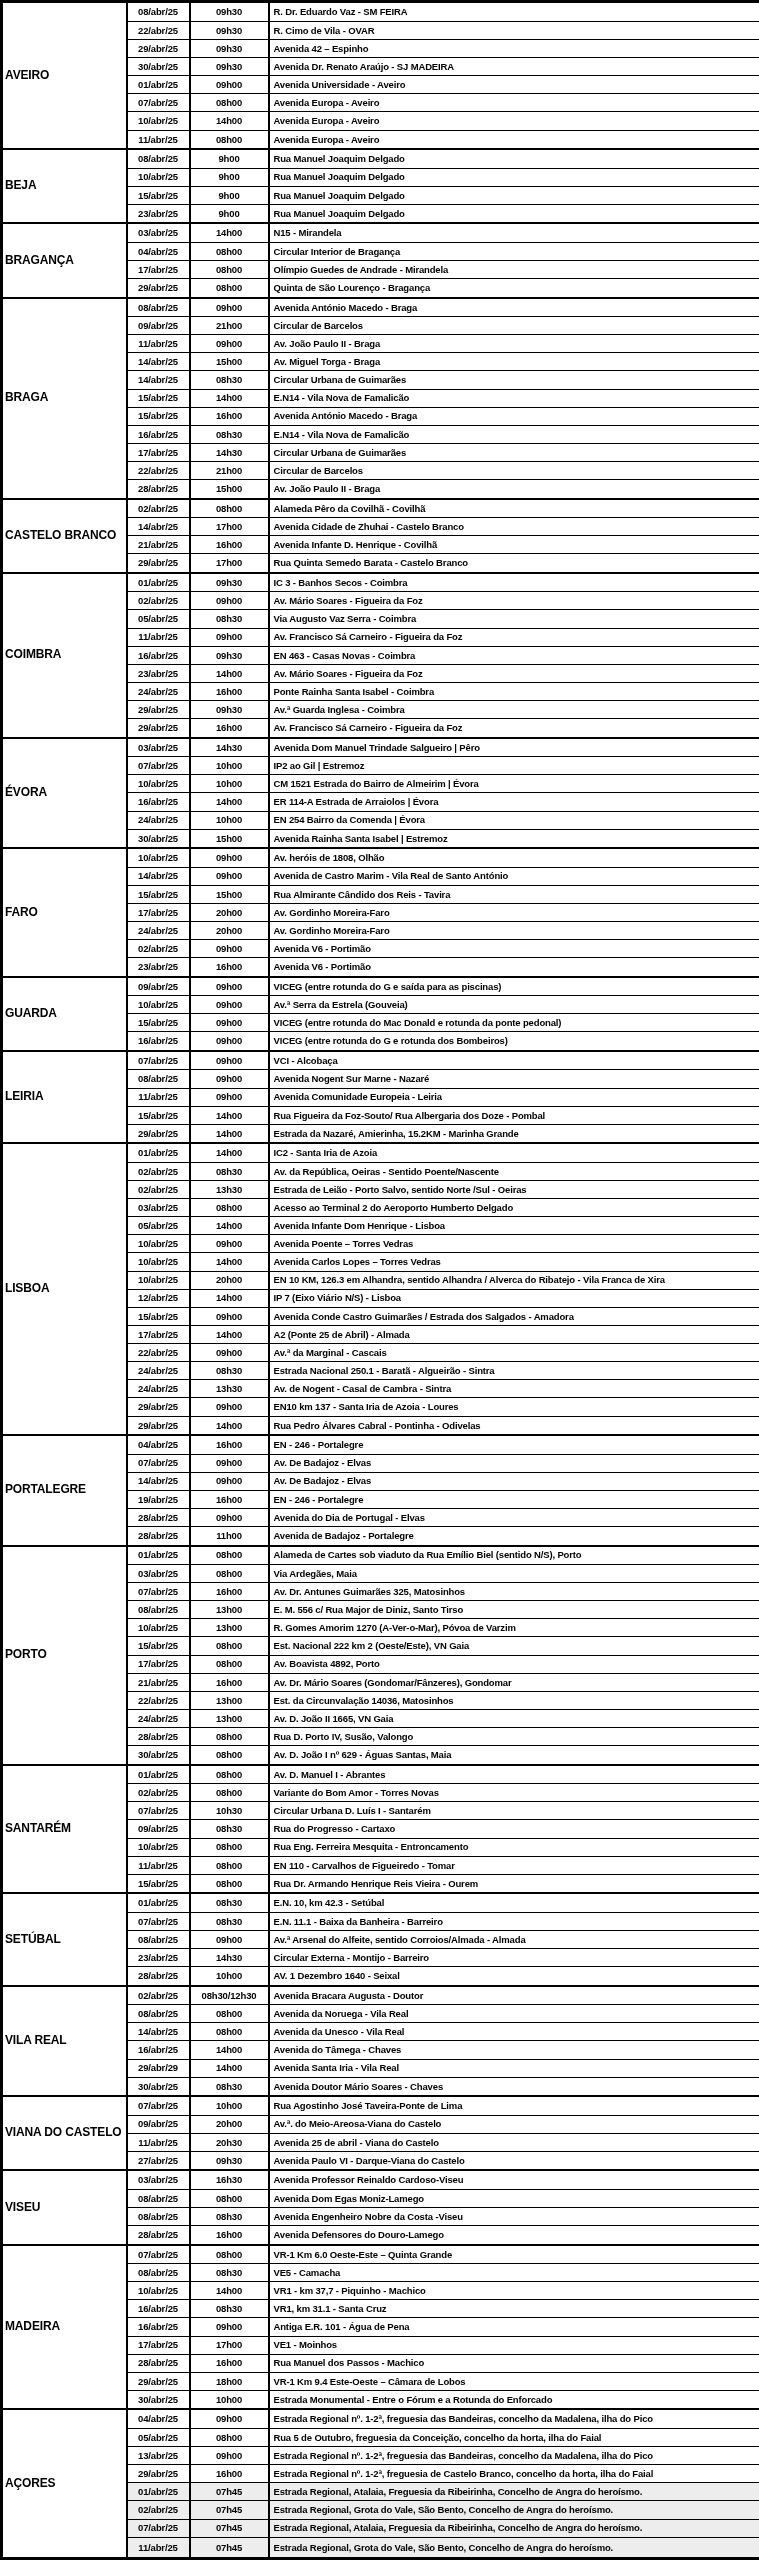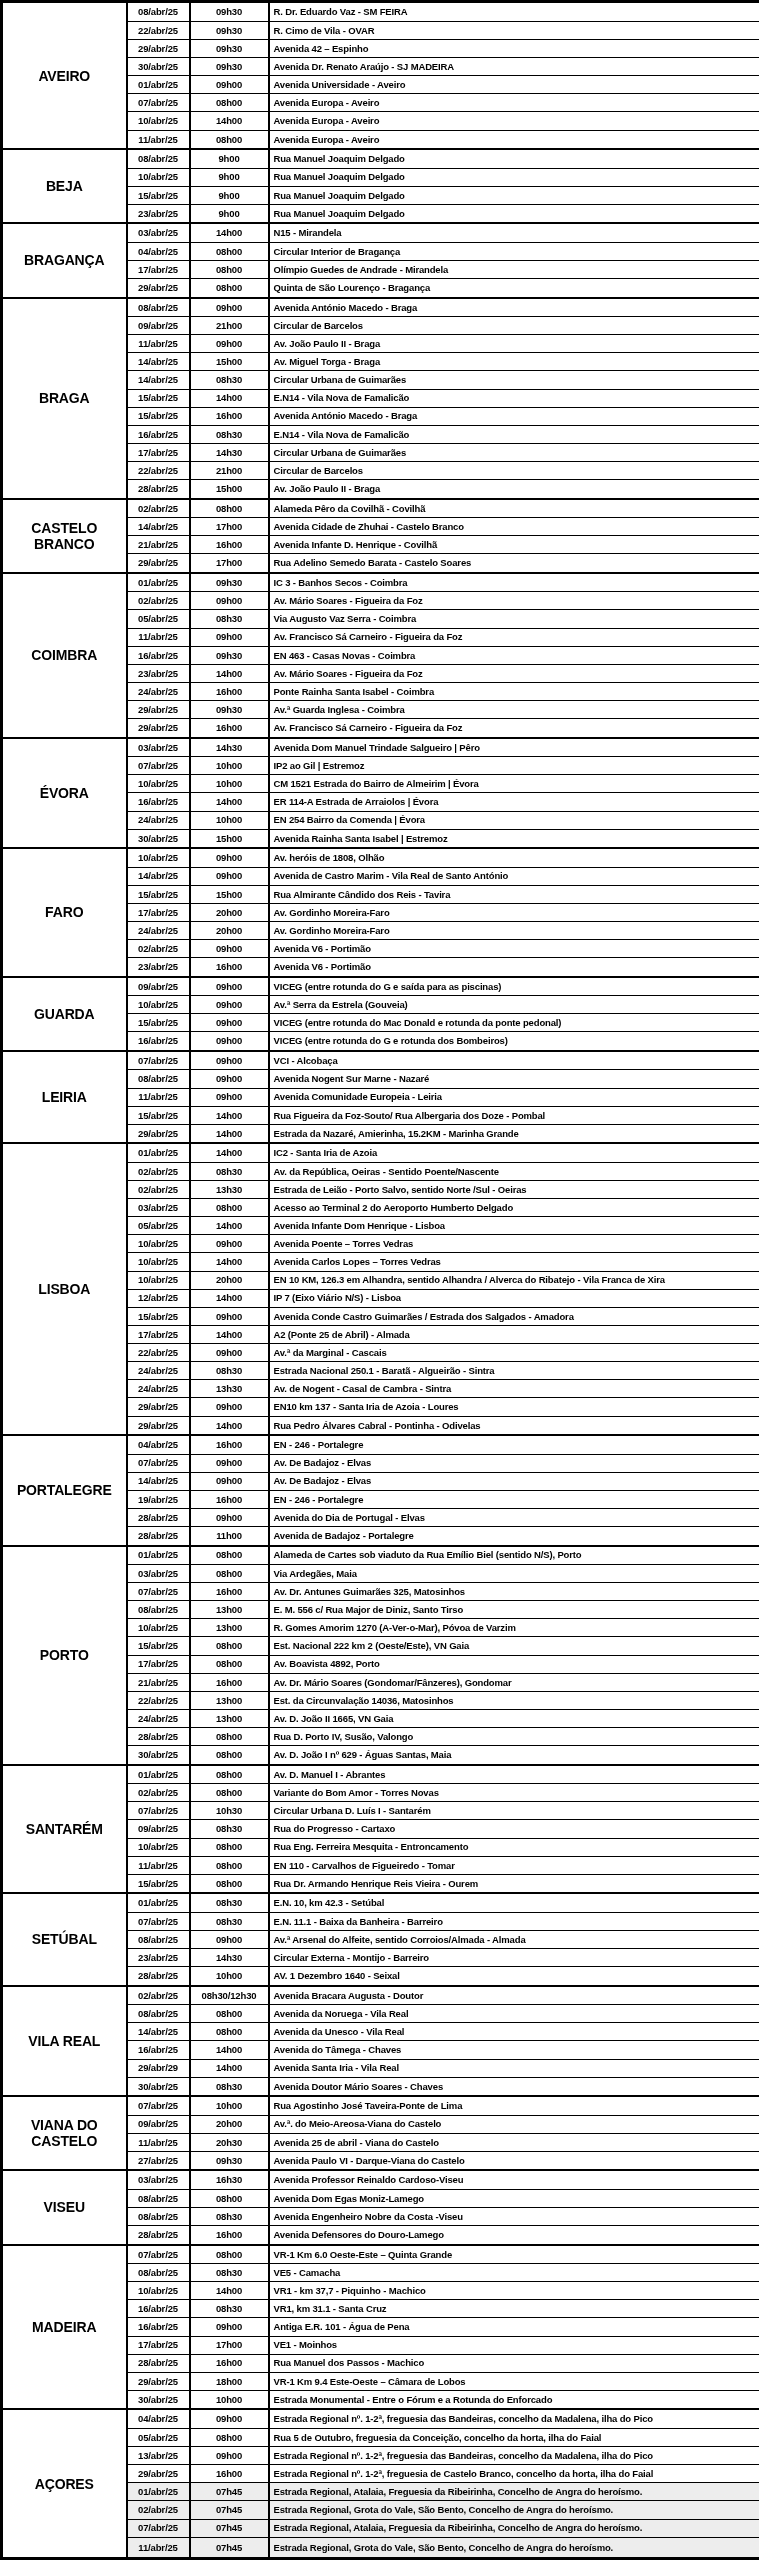--- a/index.html
+++ b/index.html
@@ -27,22 +27,22 @@
     font-size: 9.5px;
     line-height: 1;
     color: #000000;
     padding: 0 2px;
     overflow: hidden;
     white-space: nowrap;
     letter-spacing: -0.15px;
     background: #ffffff;
   }
   table.schedule td.district {
-    text-align: center;
-    font-size: 14px;
+    text-align: left;
+    font-size: 12px;
     border-right: 2px solid #000000;
     white-space: normal;
     line-height: 1.15;
   }
   table.schedule td.date {
     text-align: center;
     border-left: 2px solid #000000;
     border-right: 2px solid #000000;
   }
   table.schedule td.time {
@@ -225,21 +225,21 @@
           <td class="location">Avenida Cidade de Zhuhai - Castelo Branco</td>
         </tr>
         <tr>
           <td class="date">21/abr/25</td>
           <td class="time">16h00</td>
           <td class="location">Avenida Infante D. Henrique - Covilhã</td>
         </tr>
         <tr>
           <td class="date">29/abr/25</td>
           <td class="time">17h00</td>
-          <td class="location">Rua Adelino Semedo Barata - Castelo Soares</td>
+          <td class="location">Rua Quinta Semedo Barata - Castelo Branco</td>
         </tr>
         <tr class="region-start">
           <td class="district" rowspan="9">COIMBRA</td>
           <td class="date">01/abr/25</td>
           <td class="time">09h30</td>
           <td class="location">IC 3 - Banhos Secos - Coimbra</td>
         </tr>
         <tr>
           <td class="date">02/abr/25</td>
           <td class="time">09h00</td>

